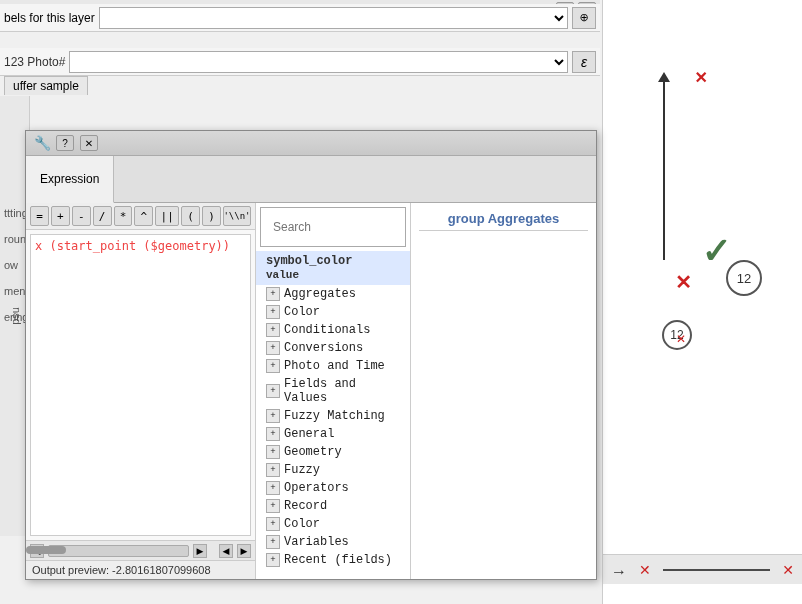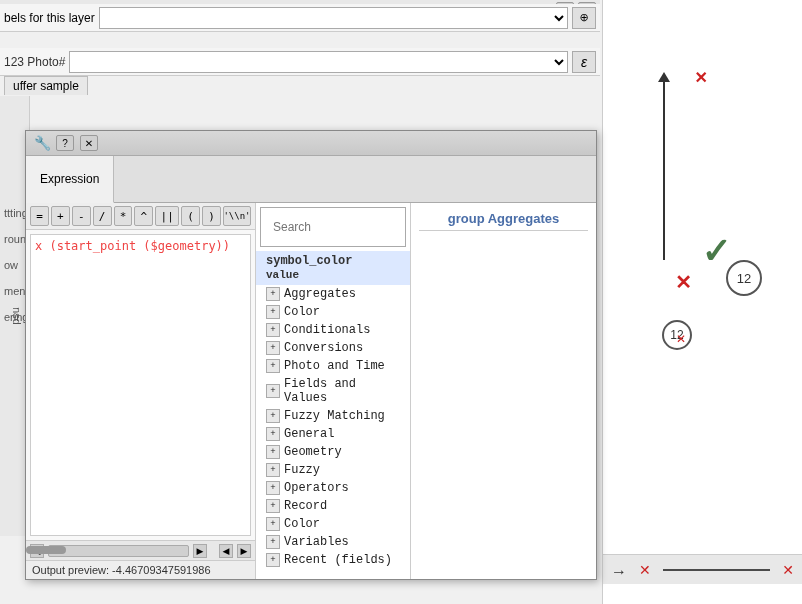--- a/index.html
+++ b/index.html
@@ -601,21 +601,21 @@
           <div class="scrollbar-thumb"></div>
         </div>
         <div class="scroll-arrow">▶</div>
         <div style="width:4px;"></div>
         <div class="scroll-arrow">◀</div>
         <div class="scroll-arrow">▶</div>
       </div>
 
       <div class="output-preview">
         <span>Output preview:</span>
-        <span>-4.46709347591986</span>
+        <span>-2.80161807099608</span>
       </div>
     </div>
 
     <div class="tree-panel">
       <input type="text" class="search-box" placeholder="Search" style="">
 
       <div class="tree-list">
 
         <div style="padding: 3px 6px 3px 10px; background: #dce8ff; font-size:12px; font-weight:bold; color:#333;">
           <span>symbol_color</span><br>

